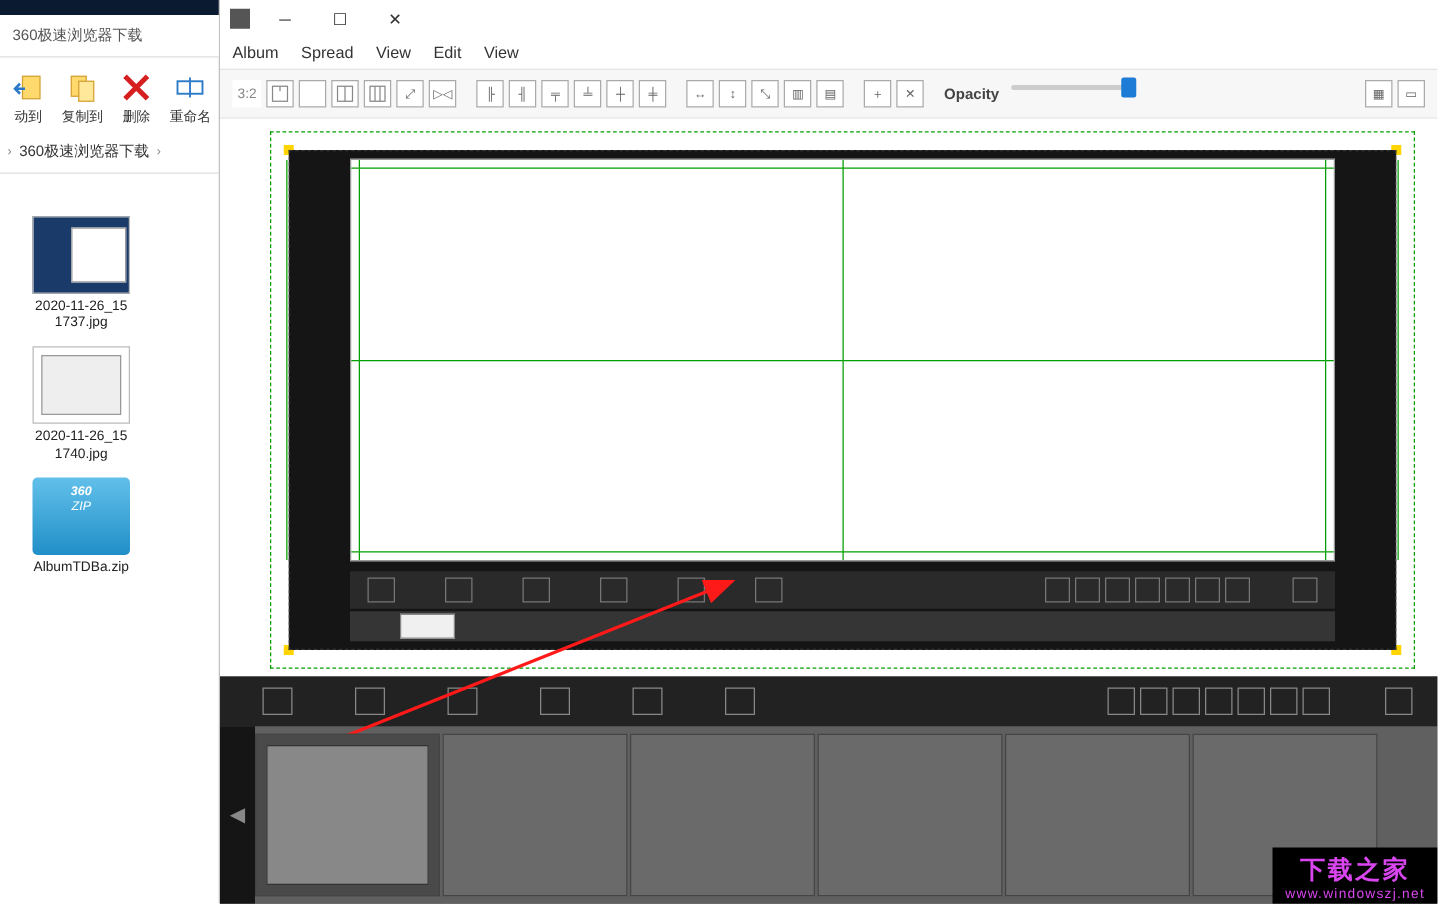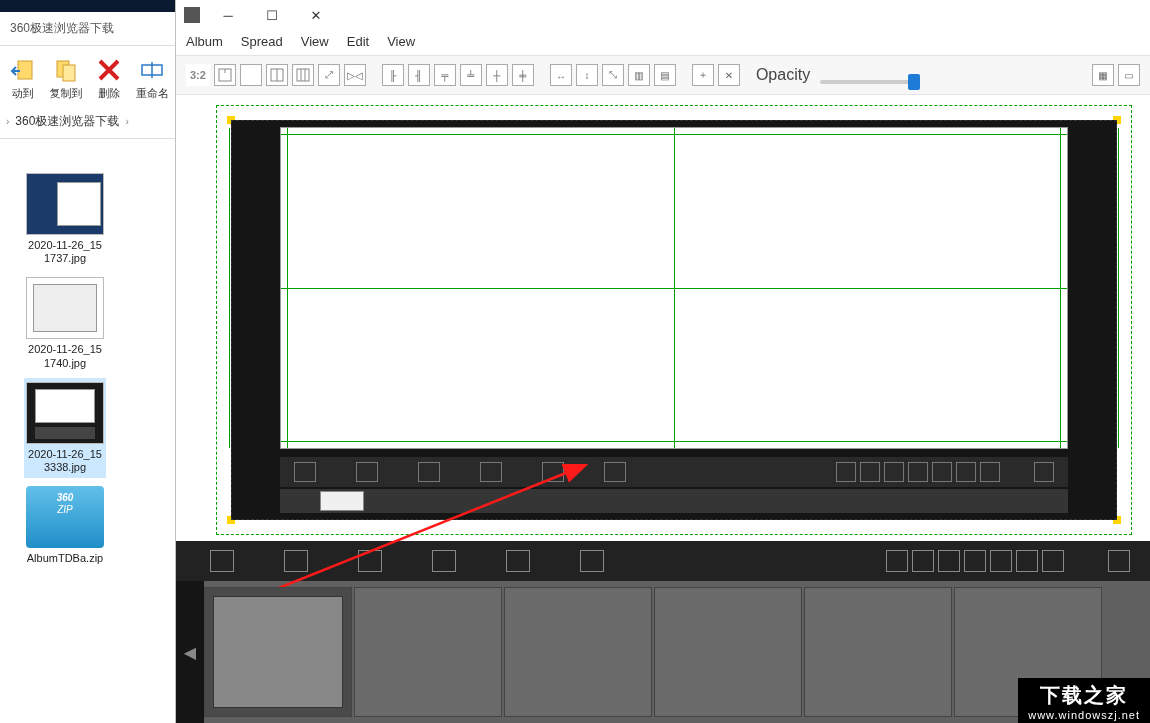--- a/index.html
+++ b/index.html
@@ -30,22 +30,22 @@
 .titlebar { height: 30px; display: flex; align-items: center; padding: 0 8px; background: #fff; }
 .titlebar .app-icon { width:16px; height:16px; background:#555; margin-right:6px; }
 .titlebar .title { font-size: 12px; color: #333; flex: 1; }
 .winbtns { display: flex; gap: 0; }
 .winbtn { width: 44px; height: 28px; display: flex; align-items: center; justify-content: center; color: #333; font-size: 13px; cursor: pointer; }
 .menubar { display: flex; gap: 18px; padding: 4px 10px 6px 10px; font-size: 13px; color: #333; }
 .menubar span { cursor: pointer; }
 .toolbar { display: flex; align-items: center; gap: 16px; padding: 4px 10px; background: #f7f7f7; border-top: 1px solid #e4e4e4; border-bottom: 1px solid #e4e4e4; height: 40px; }
 .tool-group { display: flex; gap: 4px; align-items:center; }
 .tbtn { width: 22px; height: 22px; border: 1px solid #aaa; background: #fff; display: flex; align-items: center; justify-content: center; cursor: pointer; font-size: 10px; color:#666; }
-.tbtn.txt { border:none; font-size:11px; font-weight:bold; color:#888; width:auto; padding:0 4px;}
-.opacity-wrap { display:flex; align-items:flex-end; gap:10px; font-size:16px; color:#444; }
+.tbtn.txt { border:none; font-size:11px; font-weight:normal; color:#888; width:auto; padding:0 4px;}
+.opacity-wrap { display:flex; align-items:flex-start; gap:10px; font-size:12px; color:#444;font-weight:bold; }
 .slider { width:100px; height:4px; background:#ccc; position:relative; border-radius:2px; }
 .slider .thumb-h { position:absolute; right:0; top:-6px; width:12px; height:16px; background:#1e7bd6; border-radius:2px; }
 
 
 .canvas-wrap { flex: 1; background: #fff; padding: 10px 18px 0 40px; position:relative; }
 .canvas-outer { border: 1px dashed #00a000; position: relative; height: 430px; padding:14px; }
 .canvas-inner { background: #151515; height: 100%; position: relative; border:1px dashed #333; }
 .corner { position:absolute; width:8px; height:8px; background:#ffd400; }
 .spread { position:absolute; left:48px; right:48px; top:6px; bottom:70px; background:#fff; border:1px solid #999; }
 .guide-v { position:absolute; top:0; bottom:0; width:1px; background:#00a000; }
@@ -68,21 +68,21 @@
 .bp-nav { width:28px; height:100%; background:#151515; display:flex; align-items:center; justify-content:center; color:#888; font-size:16px; cursor:pointer; }
 .bp-thumbs { flex:1; display:flex; gap:2px; height:100%; padding:6px 0; }
 .bp-thumb { width:148px; background:#6a6a6a; border:1px solid #444; position:relative; }
 .bp-thumb.active { background:#4a4a4a; }
 .bp-thumb.active::after { content:""; position:absolute; inset:8px; background:#888; border:1px solid #333; }
 
 
 .arrow { position:absolute; left:50px; top:350px; width:380px; height:170px; pointer-events:none; }
 
 
-.watermark { position:absolute; right:0; bottom:0; background:#000; color:#ffffff; padding:4px 10px 2px 10px; text-align:center; z-index:50; }
+.watermark { position:absolute; right:0; bottom:0; background:#000; color:#d946ef; padding:4px 10px 2px 10px; text-align:center; z-index:50; }
 .watermark .l1 { font-size:20px; font-weight:bold; letter-spacing:2px; }
 .watermark .l2 { font-size:11px; letter-spacing:1px; }
 </style>
 </head>
 <body>
 
 <div class="explorer">
   <div class="explorer-top"></div>
   <div class="explorer-tab">360极速浏览器下载</div>
   <div class="ribbon">
@@ -132,27 +132,20 @@
       <div class="thumb navy">
           <div class="mini" style="left:30px;top:8px;width:44px;height:44px;"></div>
         </div>
       <div class="fname">2020-11-26_151737.jpg</div>
     </div>
     <div class="file-item">
       <div class="thumb doc">
           <div class="mini" style="left:6px;top:6px;width:64px;height:48px;background:#eee;"></div>
         </div>
       <div class="fname">2020-11-26_151740.jpg</div>
-    </div>
-    <div class="file-item selected">
-      <div class="thumb" style="background:#1a1a1a;">
-          <div class="mini" style="left:8px;top:6px;width:60px;height:34px;background:#fff;"></div>
-          <div class="mini" style="left:8px;top:44px;width:60px;height:12px;background:#444;border:none;"></div>
-        </div>
-      <div class="fname">2020-11-26_153338.jpg</div>
     </div>
     <div class="file-item">
       <div class="thumb zip">
           <div style="position:absolute;top:6px;width:100%;text-align:center;color:#fff;font-size:10px;font-weight:bold;">360</div>
           <div style="position:absolute;top:18px;width:100%;text-align:center;color:#fff;font-size:10px;">ZIP</div>
         </div>
       <div class="fname">AlbumTDBa.zip</div>
     </div>
   </div>
 </div>

